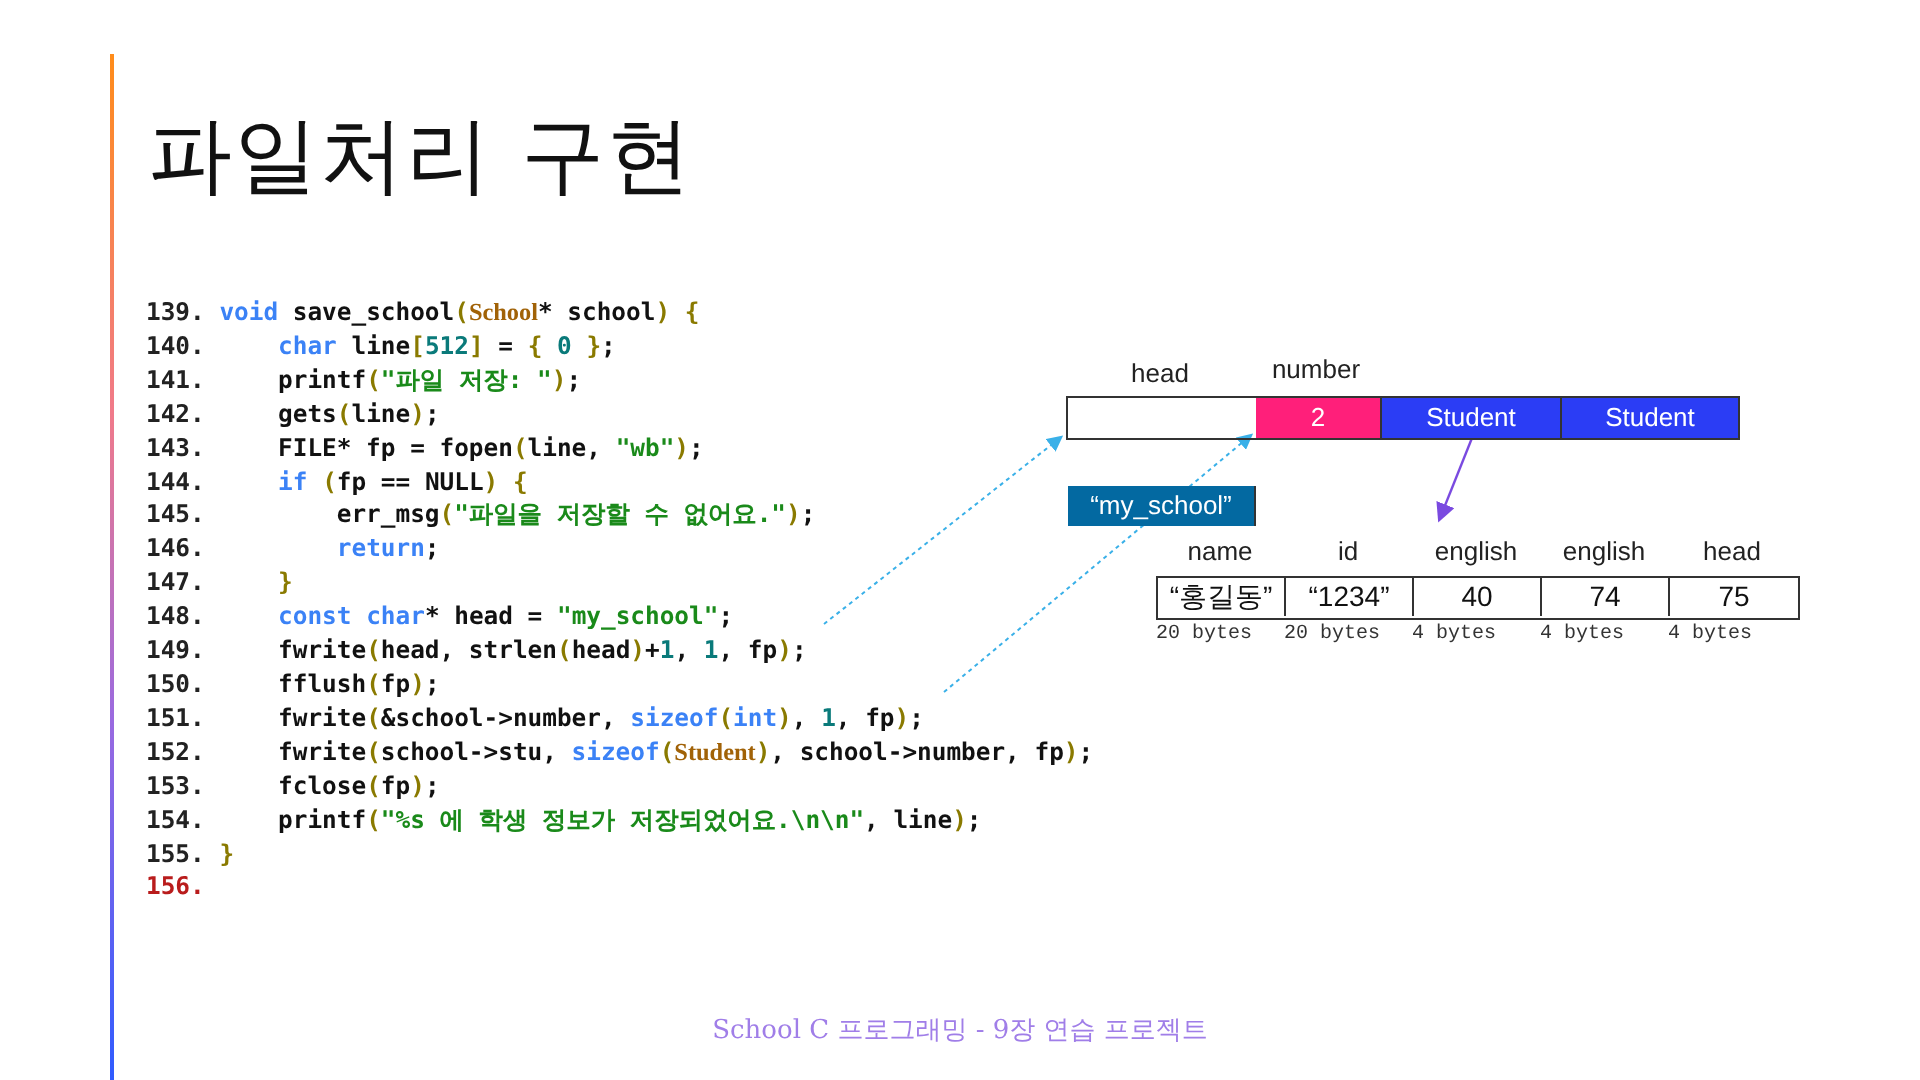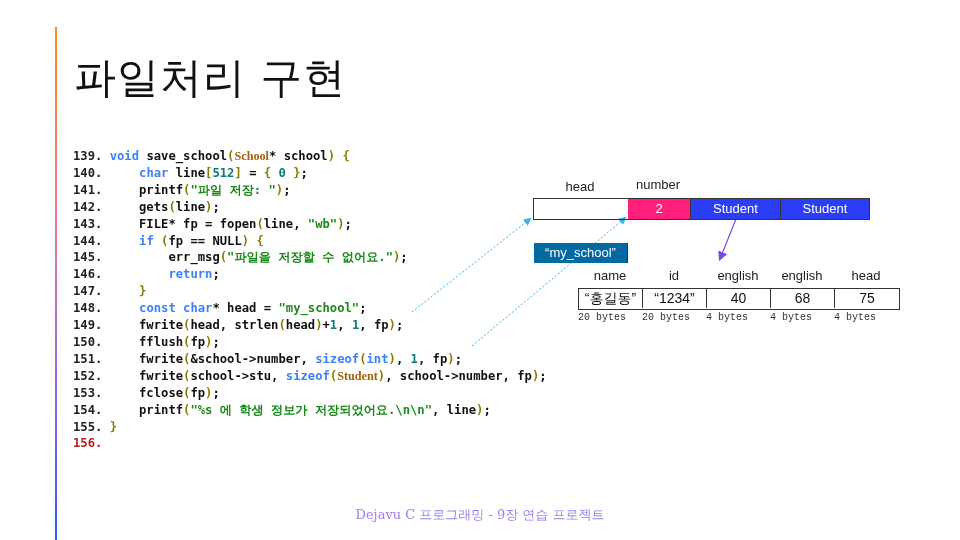--- a/index.html
+++ b/index.html
@@ -88,23 +88,23 @@
 <div class="lbl" style="left:578px; top:268px; width:64px;">name</div>
 <div class="lbl" style="left:642px; top:268px; width:64px;">id</div>
 <div class="lbl" style="left:706px; top:268px; width:64px;">english</div>
 <div class="lbl" style="left:770px; top:268px; width:64px;">english</div>
 <div class="lbl" style="left:834px; top:268px; width:64px;">head</div>
 
 <div class="st-row">
   <div class="st-cell" style="width:64px;">“홍길동”</div>
   <div class="st-cell" style="width:64px;">“1234”</div>
   <div class="st-cell" style="width:64px;">40</div>
-  <div class="st-cell" style="width:64px;">68</div>
+  <div class="st-cell" style="width:64px;">74</div>
   <div class="st-cell" style="width:64px;">75</div>
 </div>
 
 <div class="bytes" style="left:578px; top:312px; width:64px;">20 bytes</div>
 <div class="bytes" style="left:642px; top:312px; width:64px;">20 bytes</div>
 <div class="bytes" style="left:706px; top:312px; width:64px;">4 bytes</div>
 <div class="bytes" style="left:770px; top:312px; width:64px;">4 bytes</div>
 <div class="bytes" style="left:834px; top:312px; width:64px;">4 bytes</div>
 
-<div class="footer">Dejavu C 프로그래밍 - 9장 연습 프로젝트</div>
+<div class="footer">School C 프로그래밍 - 9장 연습 프로젝트</div>
 
 </body></html>

